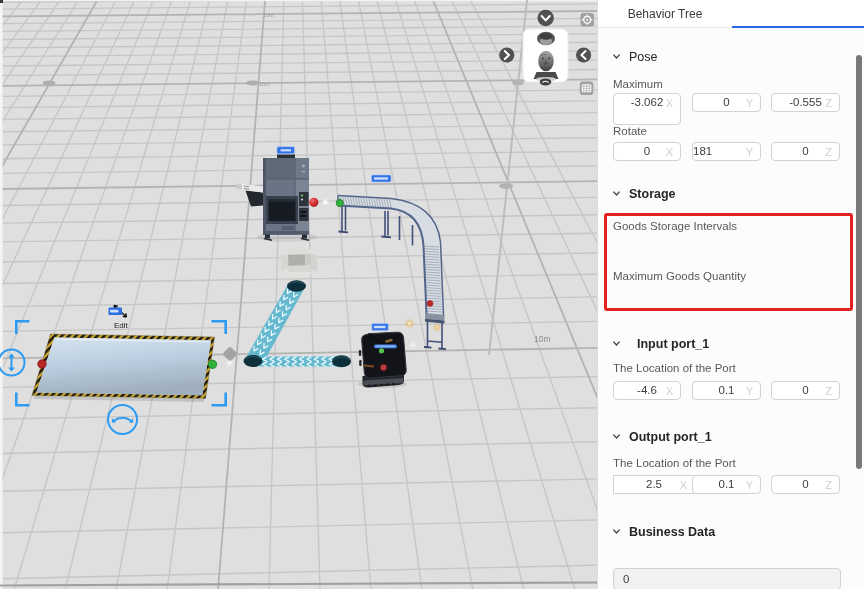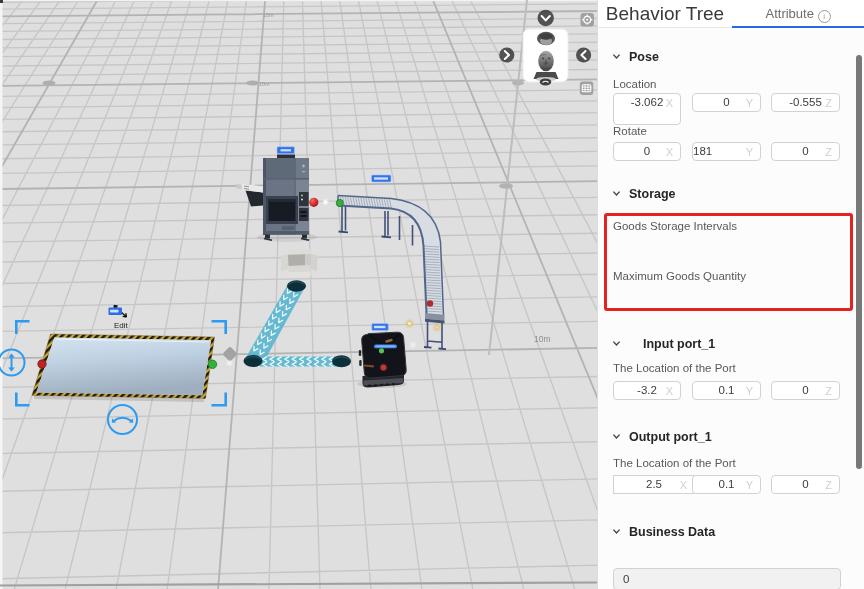--- a/index.html
+++ b/index.html
@@ -233,27 +233,26 @@
   <circle cx="587.2" cy="19.7" r="3.4" stroke="#ffffff" stroke-width="1.2" fill="none"></circle>
   <circle cx="587.2" cy="19.7" r="1" fill="#ffffff"></circle>
   <path d="M587.2 14.6 l0 1.8 M587.2 23 l0 1.8 M582.1 19.7 l1.8 0 M590.5 19.7 l1.8 0" stroke="#ffffff" stroke-width="1.2"></path>
   <rect x="579.8" y="81.5" width="13.5" height="13.5" rx="3" fill="#9b9b9b" opacity="0.92"></rect>
   <rect x="582.3" y="84.8" width="8.5" height="7" rx="1" fill="none" stroke="#ffffff" stroke-width="1.1"></rect>
   <path d="M582.3 87.2 l8.5 0 M582.3 89.5 l8.5 0 M585 84.8 l0 7 M588 84.8 l0 7" stroke="#ffffff" stroke-width="0.9"></path>
 </g>
 </svg></div>
 <div style="position:absolute;left:597px;top:0;width:267px;height:589px;background:#fcfcfc;border-left:1px solid #dcdcdc;box-sizing:border-box"></div>
     <div style="position:absolute;left:598px;top:0;width:266px;height:28px;background:#ffffff;border-bottom:1px solid #e8e8e8;box-sizing:border-box"></div>
-    <div style="position:absolute;left:598px;top:0;width:134px;height:16px;line-height:28px;text-align:center;font-size:19px;color:#3a3a3a">Behavior Tree</div>
-    <div style="position:absolute;left:732px;top:0;width:132px;height:28px;line-height:28px;text-align:center;font-size:13px;color:#6e6e6e">Attribute <span style="display:inline-block;width:11px;height:11px;border:1px solid #9a9a9a;border-radius:50%;font-size:8px;line-height:11px;color:#9a9a9a;vertical-align:-1px;text-align:center">i</span></div>
+    <div style="position:absolute;left:598px;top:0;width:134px;height:16px;line-height:28px;text-align:center;font-size:12px;color:#3a3a3a">Behavior Tree</div>
     <div style="position:absolute;left:732px;top:25.5px;width:132px;height:2.5px;background:#2767e8"></div>
     <div style="position:absolute;left:611px;top:47px;height:14px"><svg width="11" height="11" style="vertical-align:-1px" viewBox="0 0 11 11">
         <path d="M2.4 3.6 L5.5 7 L8.6 3.6" stroke="#444" stroke-width="1.4" fill="none"></path>
-      </svg><span style="font-size:12.5px;color:#262626;font-weight:700;margin-left:7px">Pose</span></div>
-    <div style="position:absolute;left:613px;top:78px;font-size:11.5px;color:#595959">Location</div>
+      </svg><span style="font-size:12.5px;color:#262626;font-weight:400;margin-left:7px">Pose</span></div>
+    <div style="position:absolute;left:613px;top:78px;font-size:11.5px;color:#595959">Maximum</div>
     <div style="position:absolute;left:613px;top:93px;width:68px;height:32px;background:#ffffff;border:1px solid #d2d2d2;border-radius:4px;box-sizing:border-box">
       <div style="position:absolute;left:0;right:0;top:0;line-height:17px;text-align:center;font-size:11.5px;color:#3d3d3d">-3.062</div>
       <span style="position:absolute;right:7px;top:0;line-height:19px;color:#cfcfcf;font-size:11px">X</span>
     </div>
     <div style="position:absolute;left:692px;top:93px;width:69px;height:19px;background:#ffffff;border:1px solid #d2d2d2;border-radius:4px;box-sizing:border-box">
       <div style="position:absolute;left:0;right:0;top:0;line-height:17px;text-align:center;font-size:11.5px;color:#3d3d3d">0</div>
       <span style="position:absolute;right:7px;top:0;line-height:19px;color:#cfcfcf;font-size:11px">Y</span>
     </div>
     <div style="position:absolute;left:771px;top:93px;width:69px;height:19px;background:#ffffff;border:1px solid #d2d2d2;border-radius:4px;box-sizing:border-box">
       <div style="position:absolute;left:0;right:0;top:0;line-height:17px;text-align:center;font-size:11.5px;color:#3d3d3d">-0.555</div>
@@ -272,24 +271,24 @@
       <div style="position:absolute;left:0;right:0;top:0;line-height:17px;text-align:center;font-size:11.5px;color:#3d3d3d">0</div>
       <span style="position:absolute;right:7px;top:0;line-height:19px;color:#cfcfcf;font-size:11px">Z</span>
     </div>
     <div style="position:absolute;left:611px;top:184px;height:14px"><svg width="11" height="11" style="vertical-align:-1px" viewBox="0 0 11 11">
         <path d="M2.4 3.6 L5.5 7 L8.6 3.6" stroke="#444" stroke-width="1.4" fill="none"></path>
       </svg><span style="font-size:12.5px;color:#262626;font-weight:600;margin-left:7px">Storage</span></div>
     <div style="position:absolute;left:613px;top:220px;font-size:11.5px;color:#595959">Goods Storage Intervals</div>
     <div style="position:absolute;left:613px;top:270px;font-size:11.5px;color:#595959">Maximum Goods Quantity</div>
     <div style="position:absolute;left:611px;top:334px;height:14px"><svg width="11" height="11" style="vertical-align:-1px" viewBox="0 0 11 11">
         <path d="M2.4 3.6 L5.5 7 L8.6 3.6" stroke="#444" stroke-width="1.4" fill="none"></path>
-      </svg><span style="font-size:12.5px;color:#262626;font-weight:600;margin-left:21px">Input port_1</span></div>
+      </svg><span style="font-size:12.5px;color:#262626;font-weight:600;margin-left:15px">Input port_1</span></div>
     <div style="position:absolute;left:613px;top:362px;font-size:11.5px;color:#595959">The Location of the Port</div>
     <div style="position:absolute;left:613px;top:381px;width:68px;height:19px;background:#ffffff;border:1px solid #d2d2d2;border-radius:4px;box-sizing:border-box">
-      <div style="position:absolute;left:0;right:0;top:0;line-height:17px;text-align:center;font-size:11.5px;color:#3d3d3d">-3.2</div>
+      <div style="position:absolute;left:0;right:0;top:0;line-height:17px;text-align:center;font-size:11.5px;color:#3d3d3d">-4.6</div>
       <span style="position:absolute;right:7px;top:0;line-height:19px;color:#cfcfcf;font-size:11px">X</span>
     </div>
     <div style="position:absolute;left:692px;top:381px;width:69px;height:19px;background:#ffffff;border:1px solid #d2d2d2;border-radius:4px;box-sizing:border-box">
       <div style="position:absolute;left:0;right:0;top:0;line-height:17px;text-align:center;font-size:11.5px;color:#3d3d3d">0.1</div>
       <span style="position:absolute;right:7px;top:0;line-height:19px;color:#cfcfcf;font-size:11px">Y</span>
     </div>
     <div style="position:absolute;left:771px;top:381px;width:69px;height:19px;background:#ffffff;border:1px solid #d2d2d2;border-radius:4px;box-sizing:border-box">
       <div style="position:absolute;left:0;right:0;top:0;line-height:17px;text-align:center;font-size:11.5px;color:#3d3d3d">0</div>
       <span style="position:absolute;right:7px;top:0;line-height:19px;color:#cfcfcf;font-size:11px">Z</span>
     </div>

